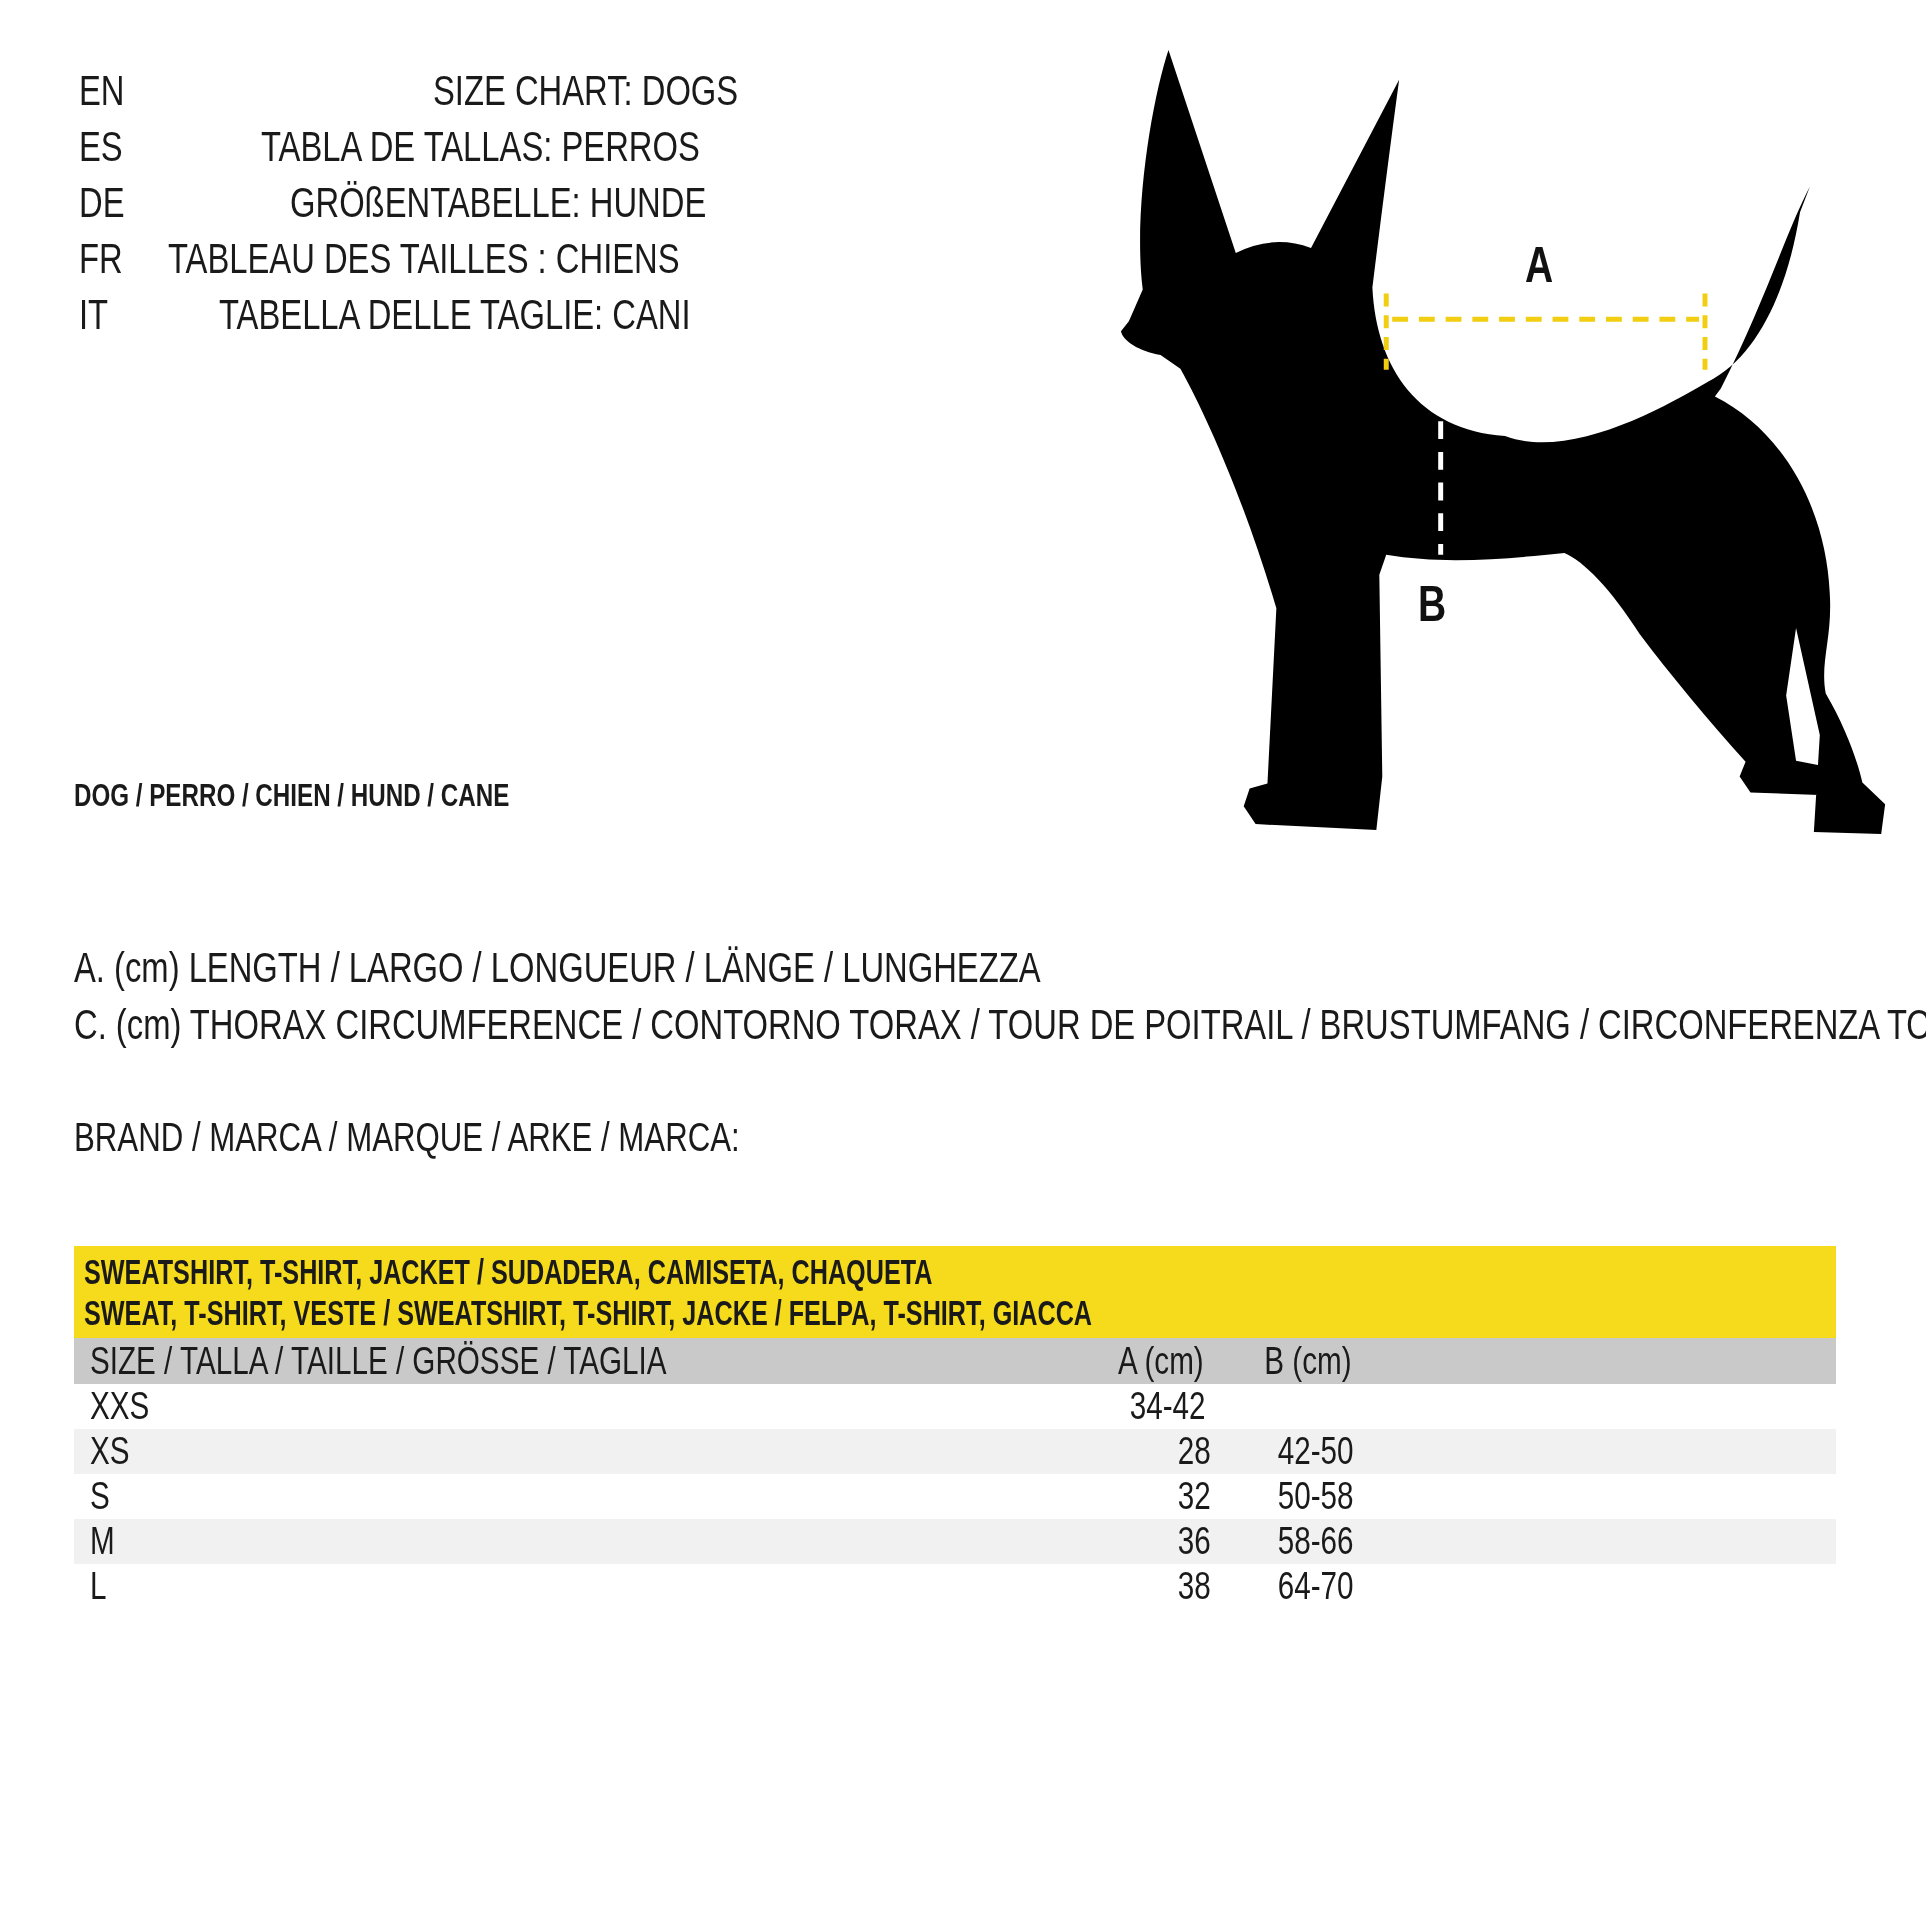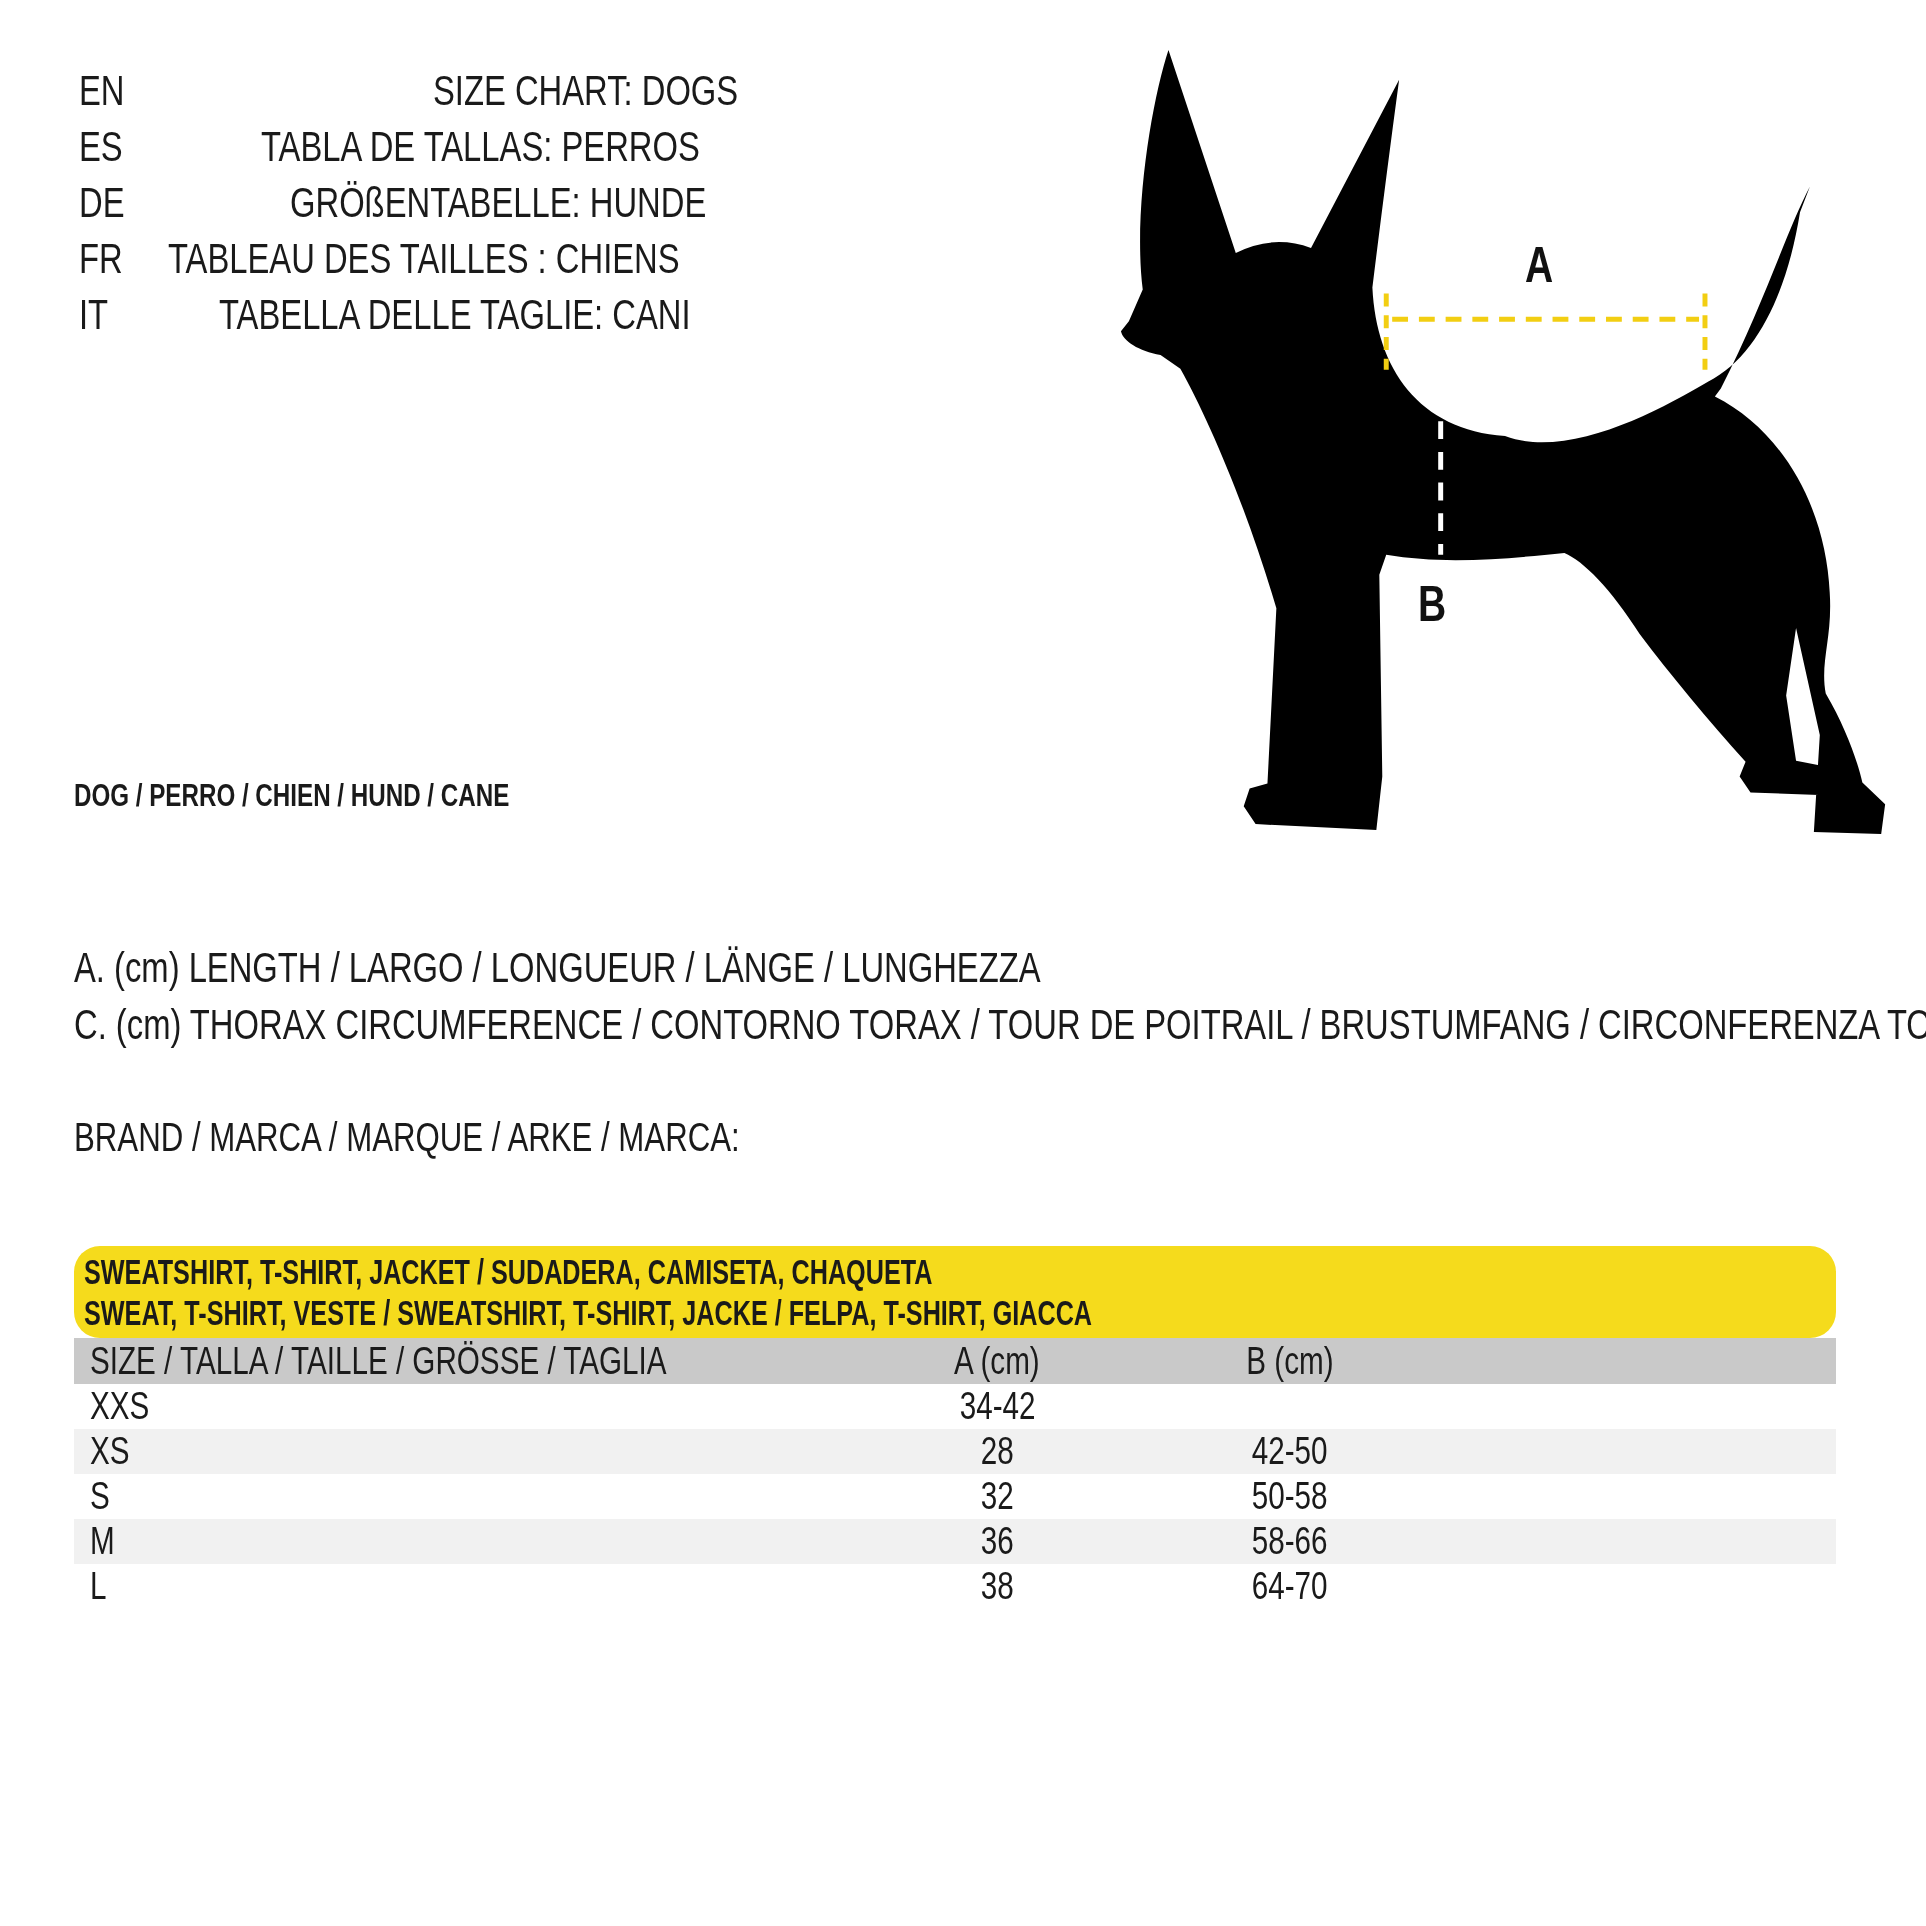--- a/index.html
+++ b/index.html
@@ -23,29 +23,29 @@
   .marker-a{left:404px;top:194px;}
   .marker-b{left:297px;top:533px;}
 
   
   .caption{position:absolute;left:74px;top:778px;font-size:31px;font-weight:bold;}
   .legend{position:absolute;left:74px;top:939px;font-size:42px;line-height:57px;}
   .brand{position:absolute;left:74px;top:1115px;font-size:40px;}
 
   
   .size-table{position:absolute;left:74px;top:1246px;width:1762px;}
-  .band{background:#F5DB1C;padding:5px 0 5px 10px;border-radius:26px;}
+  .band{background:#F5DB1C;padding:5px 0 5px 10px;}
   .band-line{font-size:35px;line-height:41px;font-weight:700;}
   .band-line .cn{transform:scaleX(.72);}
   .trow{display:grid;grid-template-columns:40% 24.8% 8.4% 26.8%;align-items:center;}
   .thead{background:#C9C9C9;height:46px;font-size:38px;}
   .tr{height:45px;font-size:38px;background:#ffffff;}
   .tr.alt{background:#F1F1F1;}
   .c-size{padding-left:16px;text-align:left;}
-  .c-num{text-align:center;}
+  .c-num{text-align:right;}
   .thead .c-size{font-weight:400;}
 </style>
 </head>
 <body>
 
 <div id="canvas">
 
   <div class="lang-block">
     <div class="lang-row">
       <span class="lang-code cn">EN</span>

